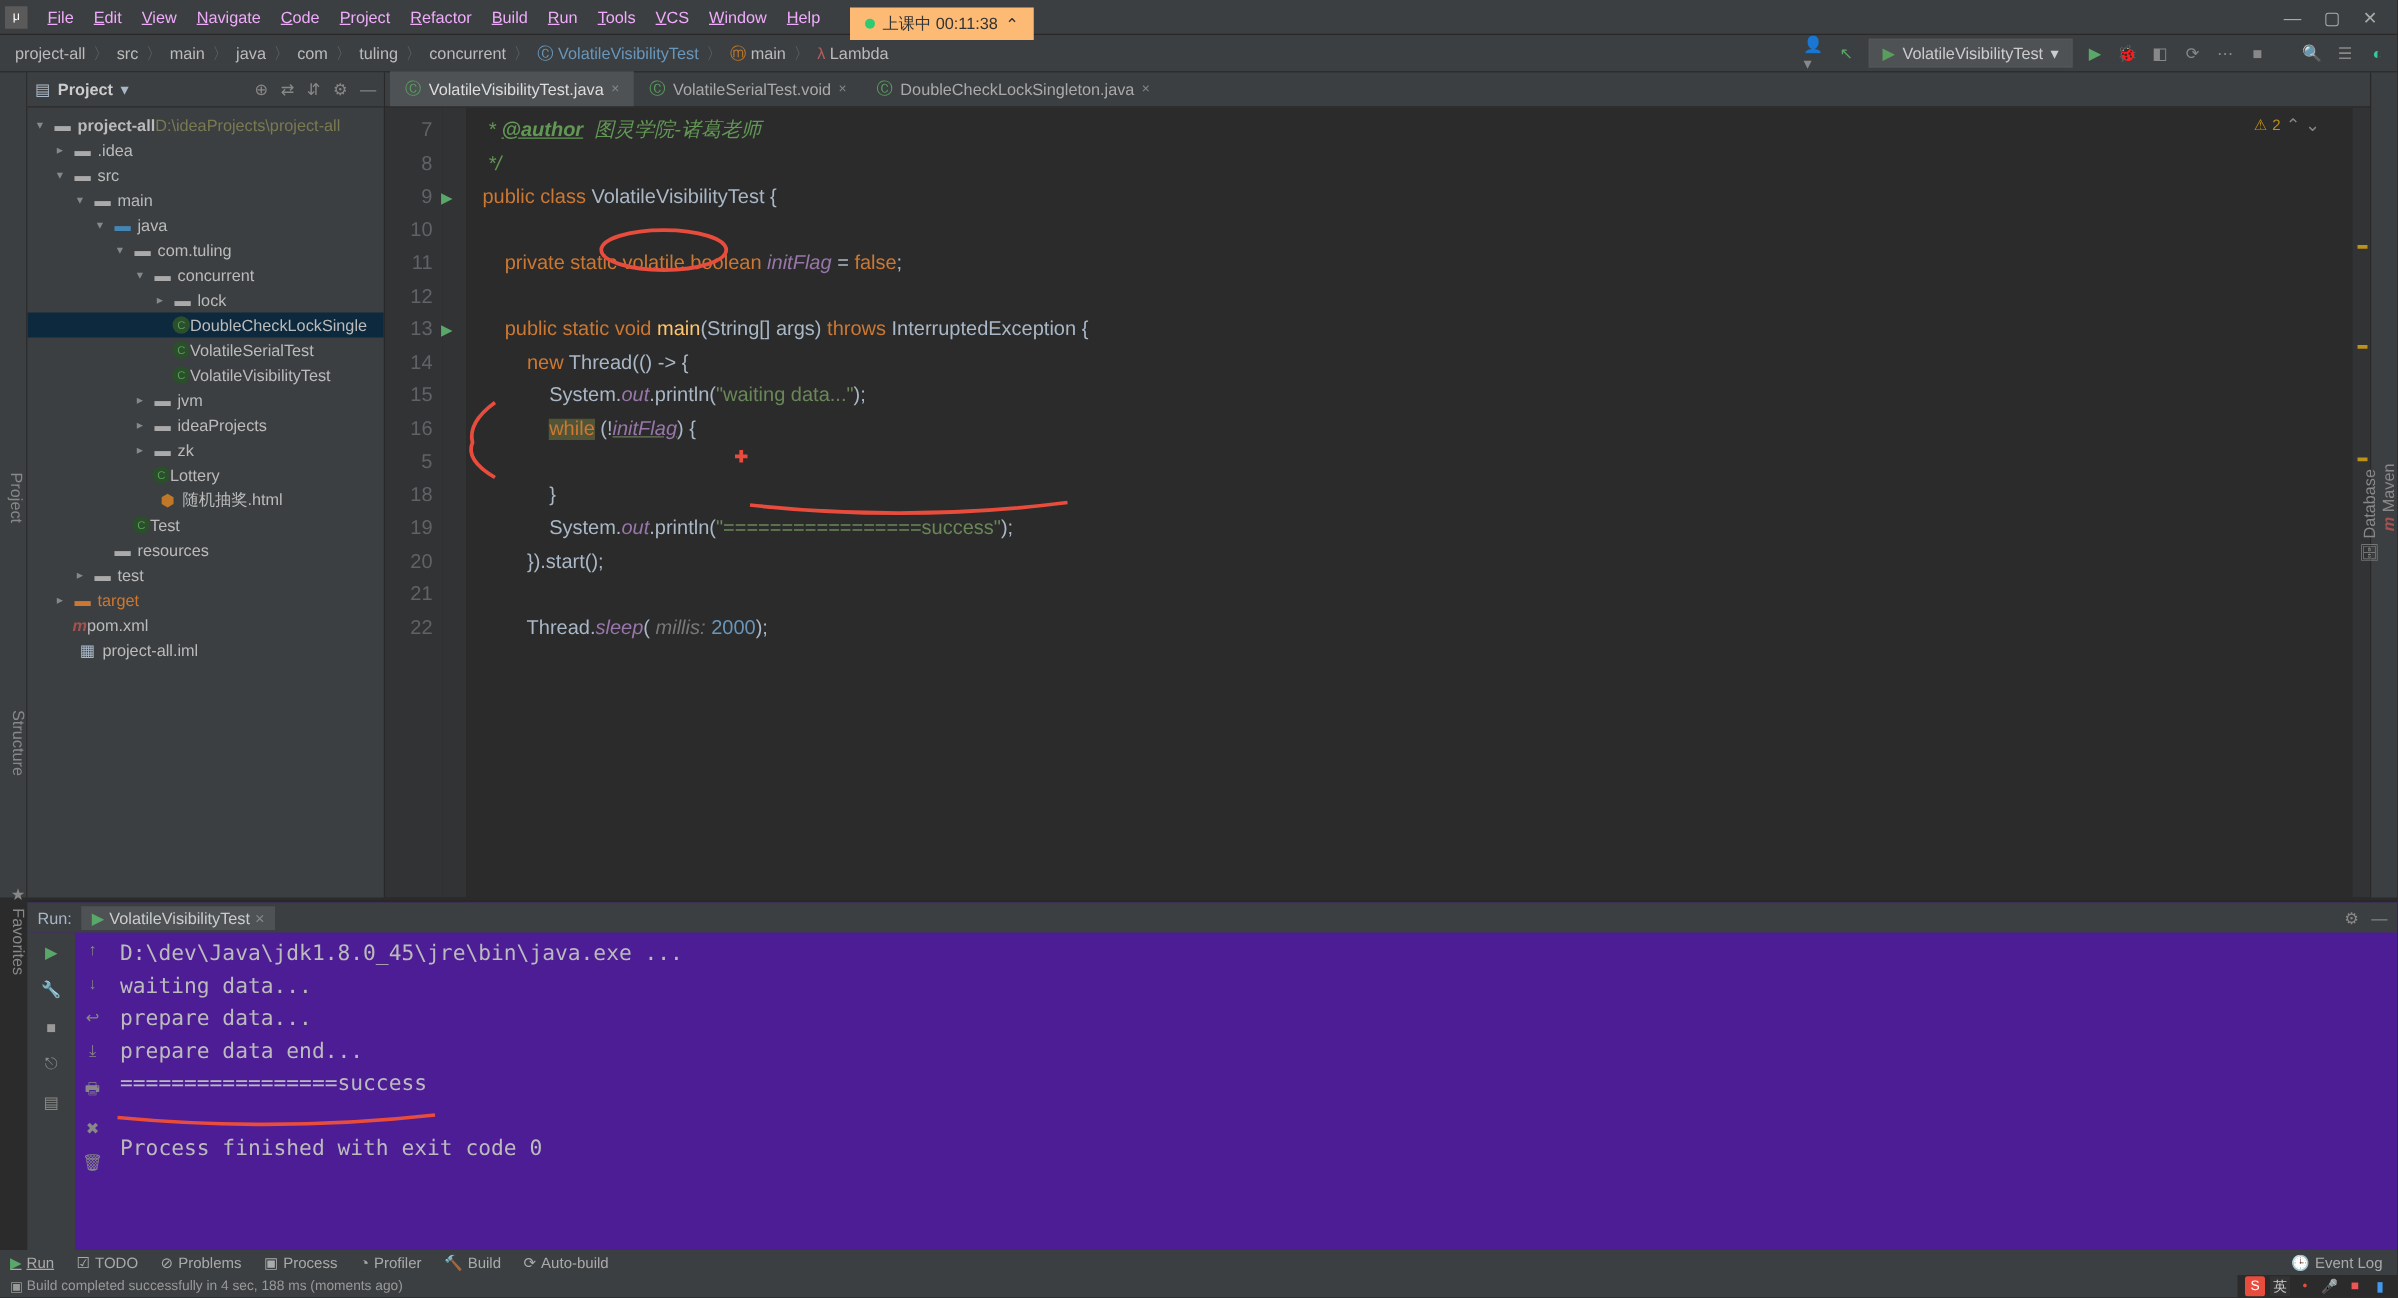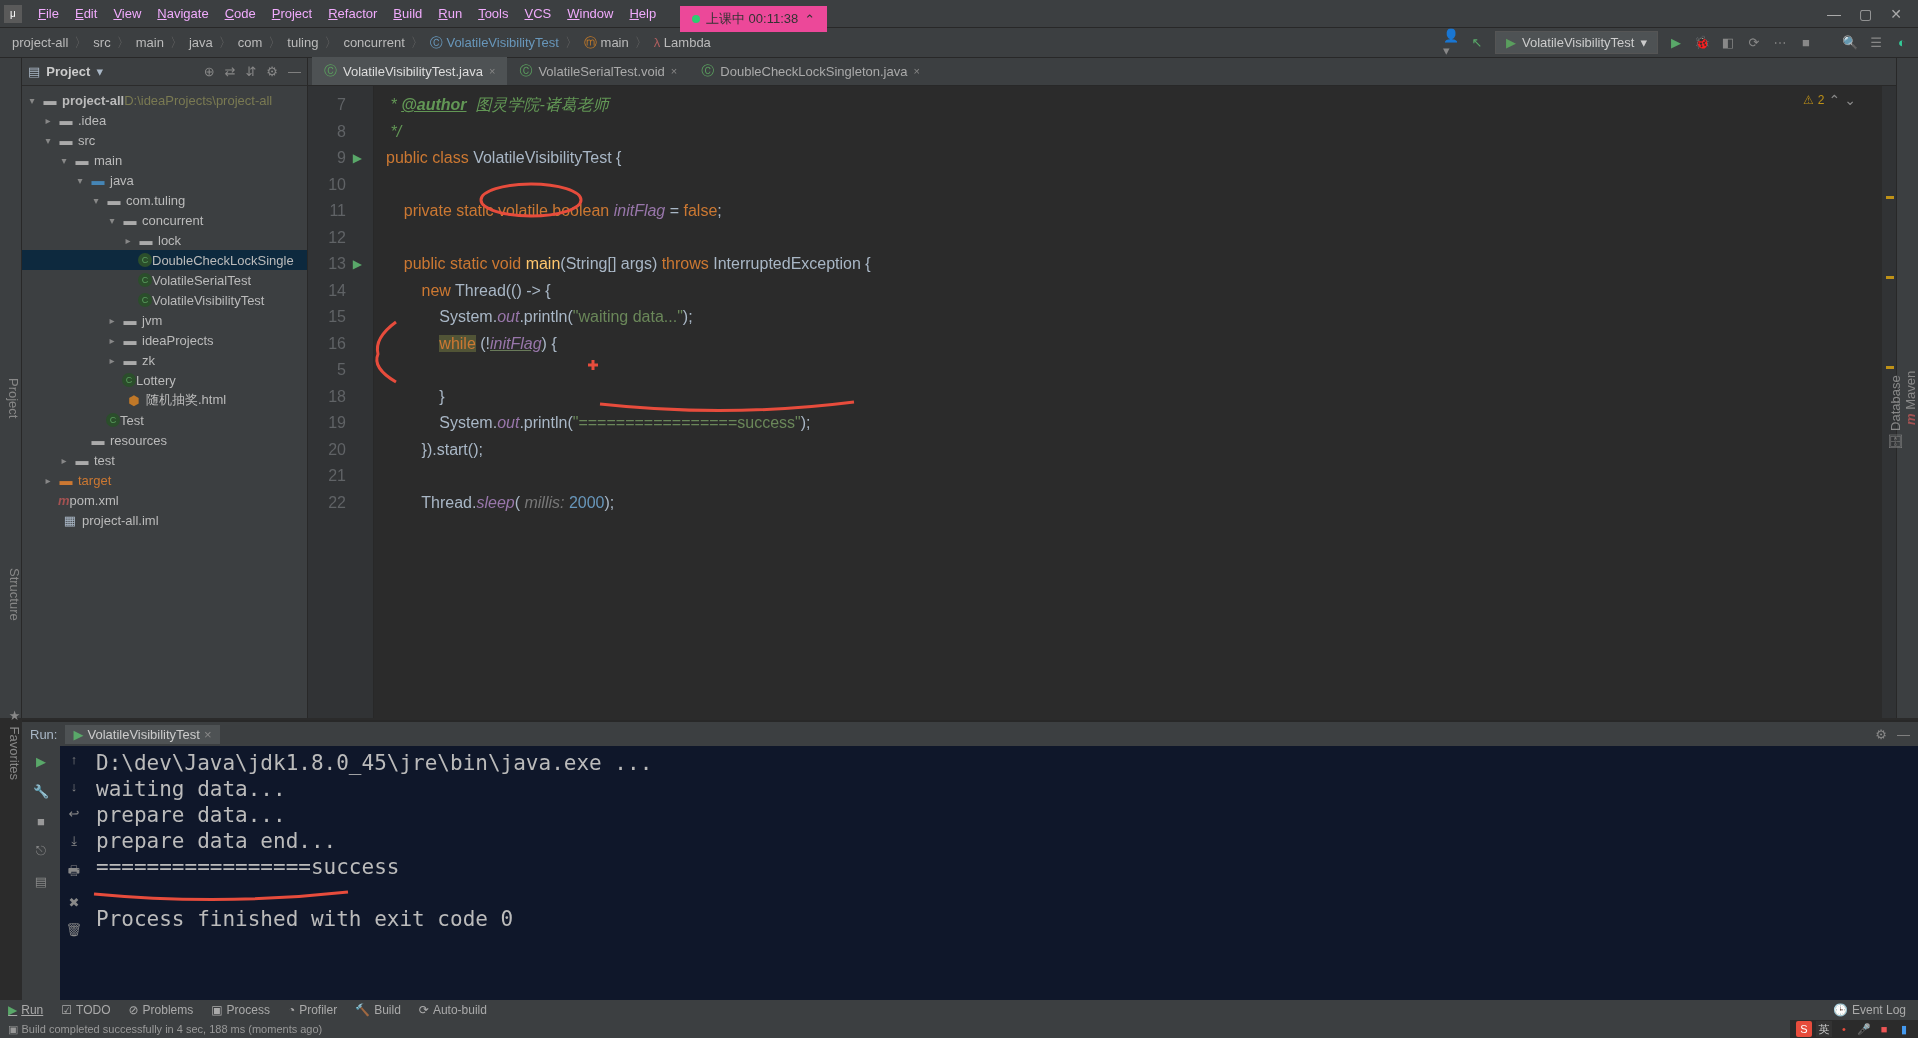--- a/index.html
+++ b/index.html
@@ -7,21 +7,21 @@
 
 
 .menu-bar { height: 28px; background: #3c3f41; display: flex; align-items: center; padding: 0 4px; border-bottom: 1px solid #282828; }
 .menu-bar .icon-box { width: 18px; height: 18px; background: #5a5a5a; margin-right: 8px; color:#fff; font-size:10px; display:flex; align-items:center; justify-content:center; }
 .menu-bar .menu-item { padding: 4px 8px; color: #f0abfc; cursor: pointer; }
 .menu-bar .menu-item:first-letter { text-decoration: underline; }
 .menu-bar .path-info { margin-left: 20px; color:#777; }
 .win-controls { margin-left:auto; display:flex; gap:18px; padding-right:12px; color:#aaa; font-size:14px; }
 
 
-.recording { position:absolute; top:6px; left:680px; background:#ec4899; color:#333; padding:4px 12px; font-size:13px; display:flex; align-items:center; gap:6px; z-index:100; }
+.recording { position:absolute; top:6px; left:680px; background:#fdba74; color:#333; padding:4px 12px; font-size:13px; display:flex; align-items:center; gap:6px; z-index:100; }
 .recording .dot { width:8px; height:8px; border-radius:50%; background:#2ecc71; }
 
 
 .nav-row { height: 30px; background: #3c3f41; display:flex; align-items:center; padding: 0 8px; border-bottom: 1px solid #282828; }
 .crumb { color:#bbb; padding:0 4px; }
 .crumb-sep { color:#666; padding:0 2px; }
 .crumb.icon-c { color:#6897bb; }
 .nav-right { margin-left:auto; display:flex; align-items:center; gap:10px; }
 .run-config { background:#4e5254; padding:3px 10px; border:1px solid #555; color:#ccc; display:flex; align-items:center; gap:6px; }
 .nav-icon { width:16px; height:16px; display:inline-flex; align-items:center; justify-content:center; }
@@ -80,29 +80,29 @@
 .err-indicator { position:absolute; top:6px; right:40px; color:#be9117; display:flex; align-items:center; gap:4px; font-size:12px; }
 .err-indicator .arrows { color:#888; font-size:14px; }
 .err-marker-strip { width:14px; background:#313335; position:relative; }
 .err-mark { position:absolute; right:2px; width:8px; height:3px; background:#be9117; }
 
 
 .annot { position:absolute; pointer-events:none; }
 .red-stroke { stroke:#e74c3c; fill:none; stroke-width:3; }
 
 
-.run-panel { position:absolute; left:22px; right:0; bottom:38px; height:280px; background:#0f172a; border-top:2px solid #282828; display:flex; flex-direction:column; }
+.run-panel { position:absolute; left:22px; right:0; bottom:38px; height:280px; background:#4c1d95; border-top:2px solid #282828; display:flex; flex-direction:column; }
 .run-header { height:24px; background:#3c3f41; display:flex; align-items:center; padding:0 8px; gap:8px; }
 .run-header .tab-r { background:#4e5254; padding:2px 8px; color:#ccc; display:flex; align-items:center; gap:4px; }
 .run-header .right-icons { margin-left:auto; color:#888; display:flex; gap:10px; }
 .run-body { flex:1; display:flex; }
 .run-gutter { width:38px; background:#3c3f41; display:flex; flex-direction:column; align-items:center; gap:12px; padding-top:6px; color:#888; }
 .run-gutter .rg-icon { width:18px; height:18px; display:flex; align-items:center; justify-content:center; }
 .run-gutter2 { width:28px; display:flex; flex-direction:column; align-items:center; gap:12px; padding-top:6px; color:#888; }
-.console { flex:1; font-family:"Consolas",monospace; font-size:21px; line-height:26px; padding:4px 8px; color:#bbb; white-space:pre; position:relative; }
+.console { flex:1; font-family:"Consolas",monospace; font-size:17px; line-height:26px; padding:4px 8px; color:#bbb; white-space:pre; position:relative; }
 
 
 .bottom-tools { position:absolute; bottom:18px; left:0; right:0; height:20px; background:#3c3f41; display:flex; align-items:center; padding:0 8px; gap:18px; color:#aaa; font-size:12px; }
 .bottom-tools .bt-item { display:flex; align-items:center; gap:4px; }
 .bottom-tools .bt-item.active { text-decoration:underline; }
 .bottom-tools .event-log { margin-left:auto; margin-right:4px; }
 
 
 .status-bar { position:absolute; bottom:0; left:0; right:0; height:18px; background:#3c3f41; display:flex; align-items:center; padding:0 8px; color:#999; font-size:11px; }
 

